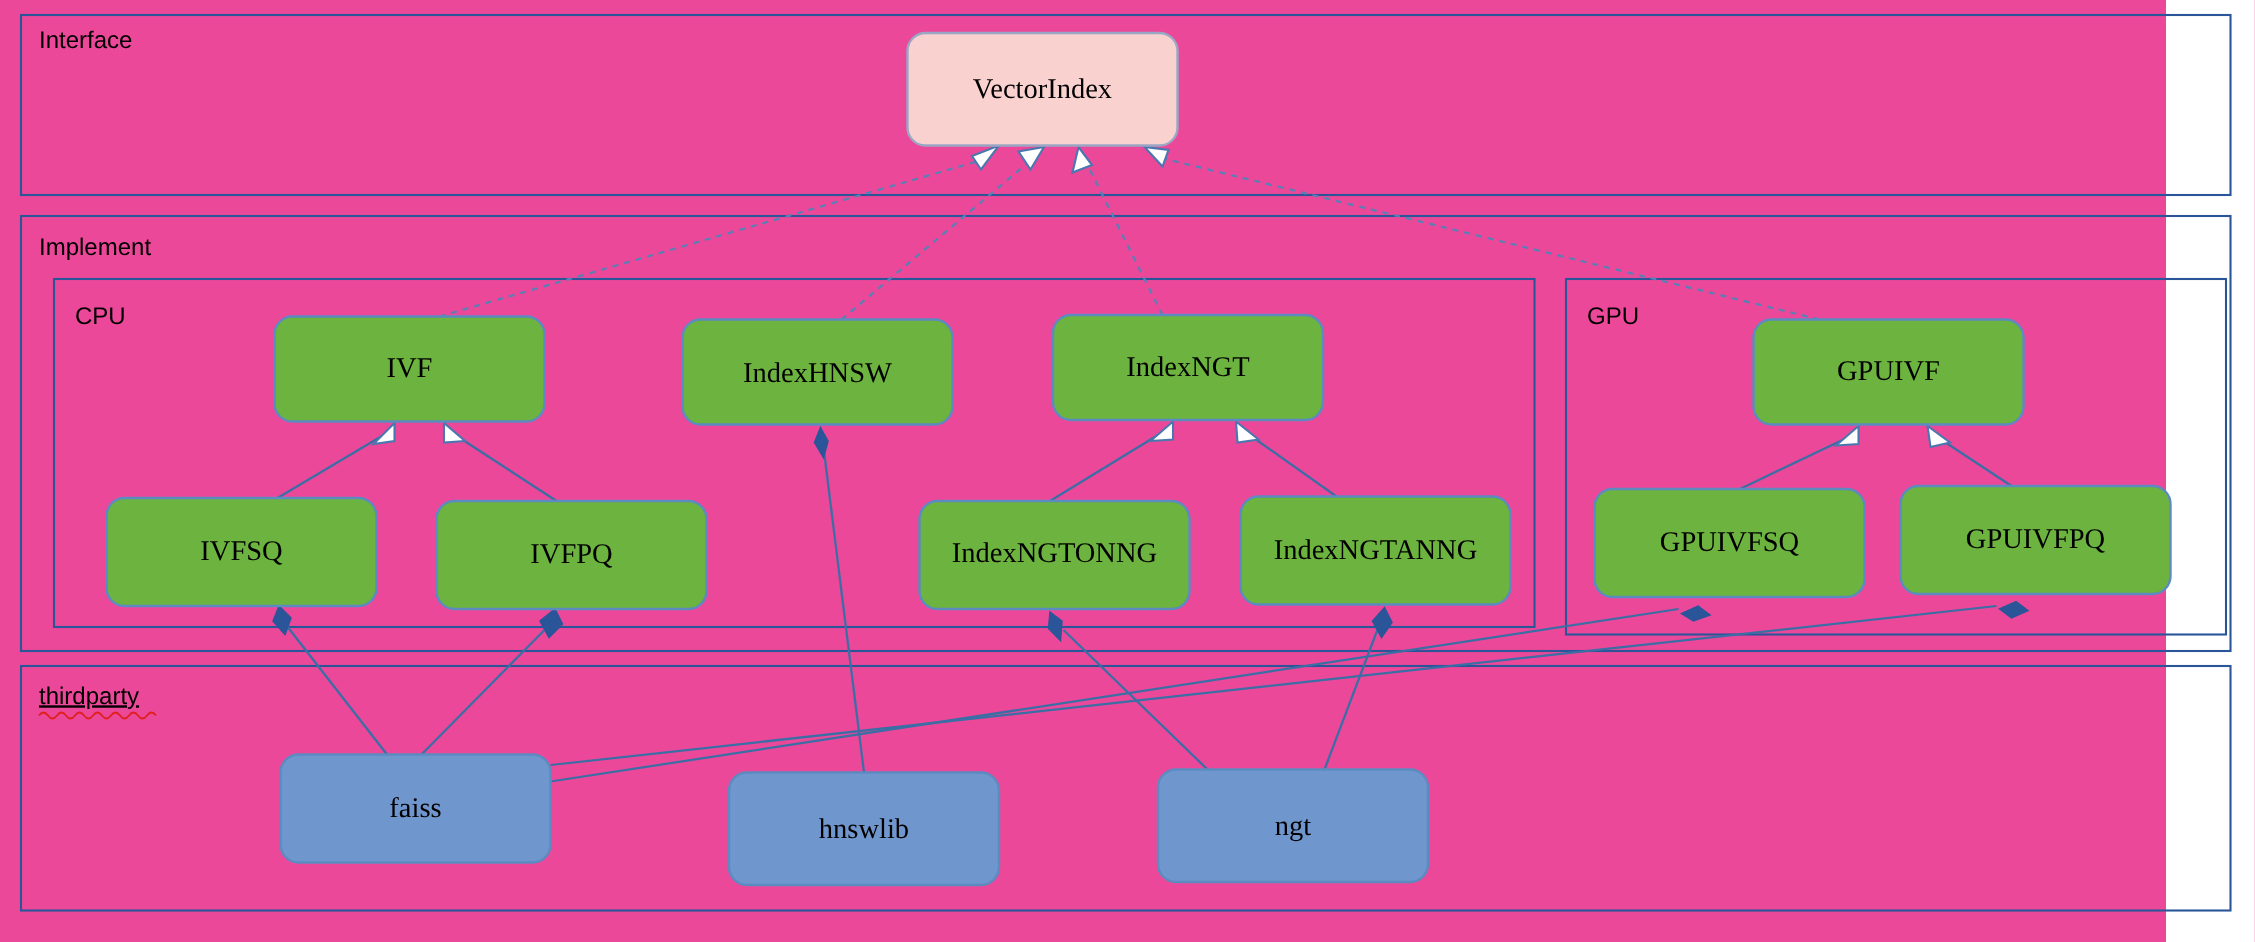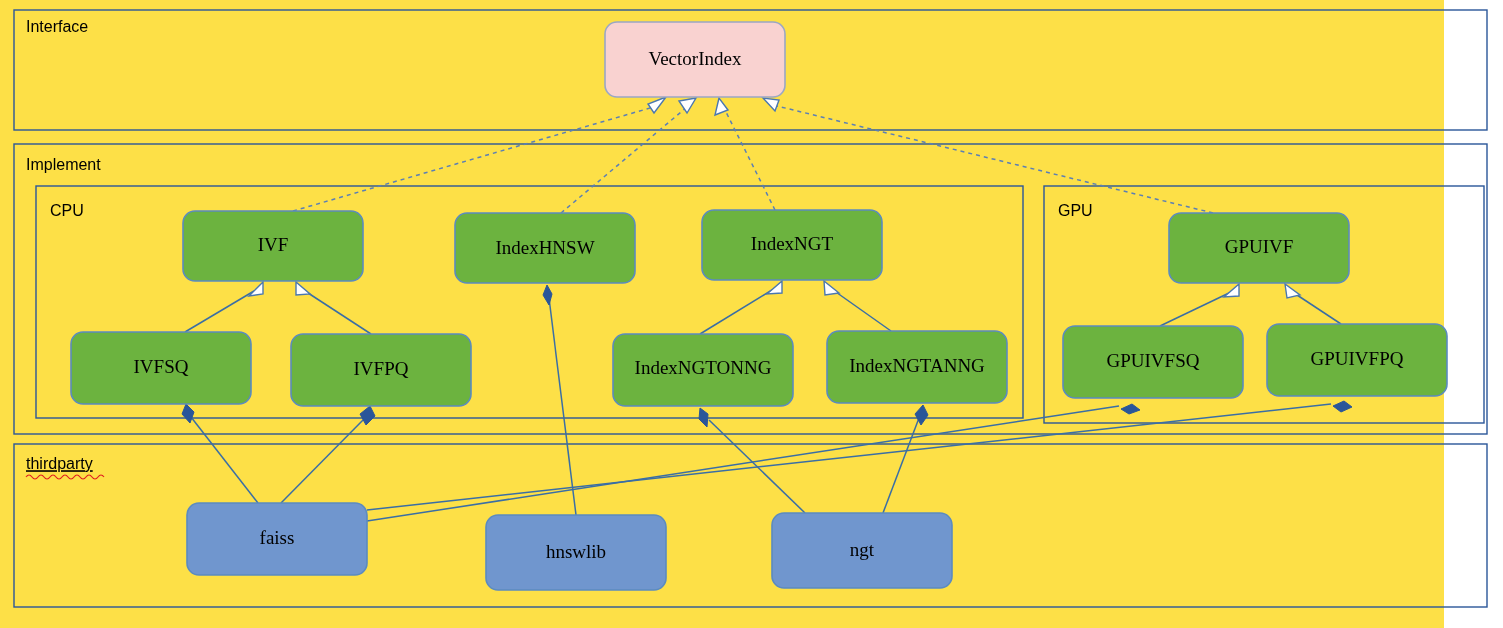--- a/index.html
+++ b/index.html
@@ -10,21 +10,21 @@
   body {
     width: 1503px;
     height: 628px;
     font-family: "Liberation Sans", sans-serif;
     overflow: hidden;
   }
   #diagram-root {
     position: relative;
     width: 1444px;
     height: 628px;
-    background: #fde047;
+    background: #ec4899;
   }
   svg#diagram-canvas {
     position: absolute;
     left: 0;
     top: 0;
     width: 1503px;
     height: 628px;
     display: block;
   }
   .group-frame {

